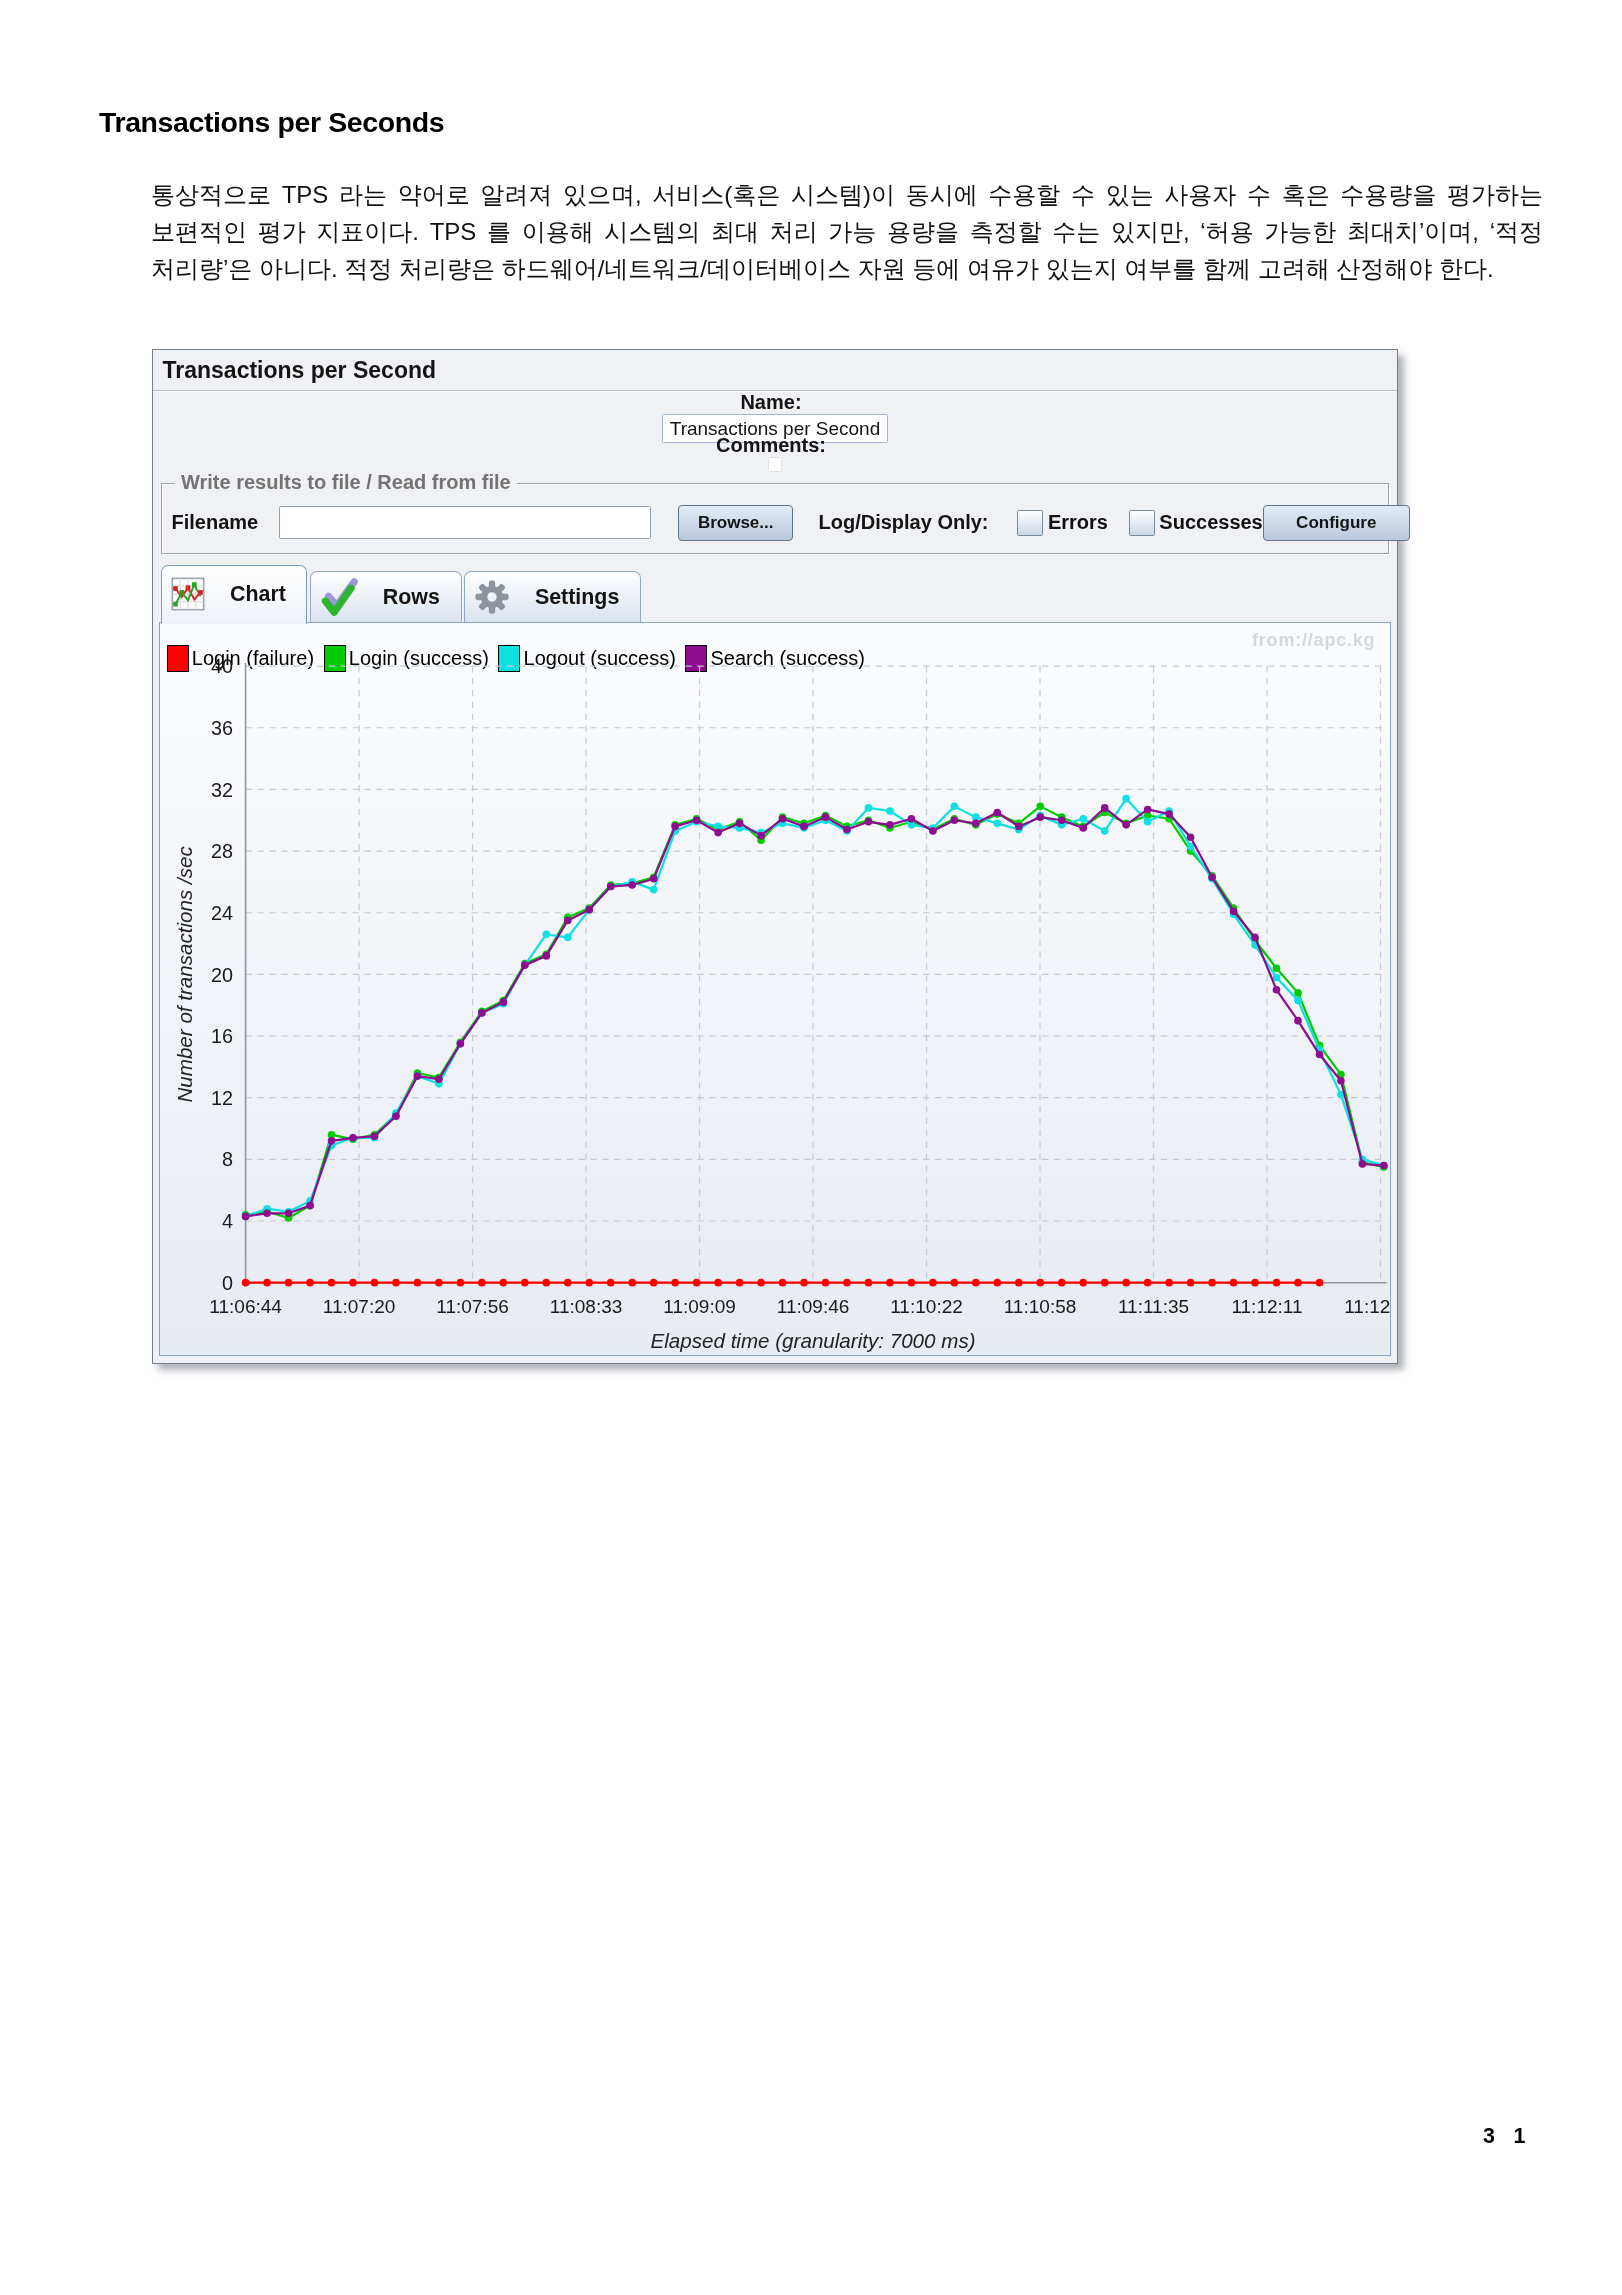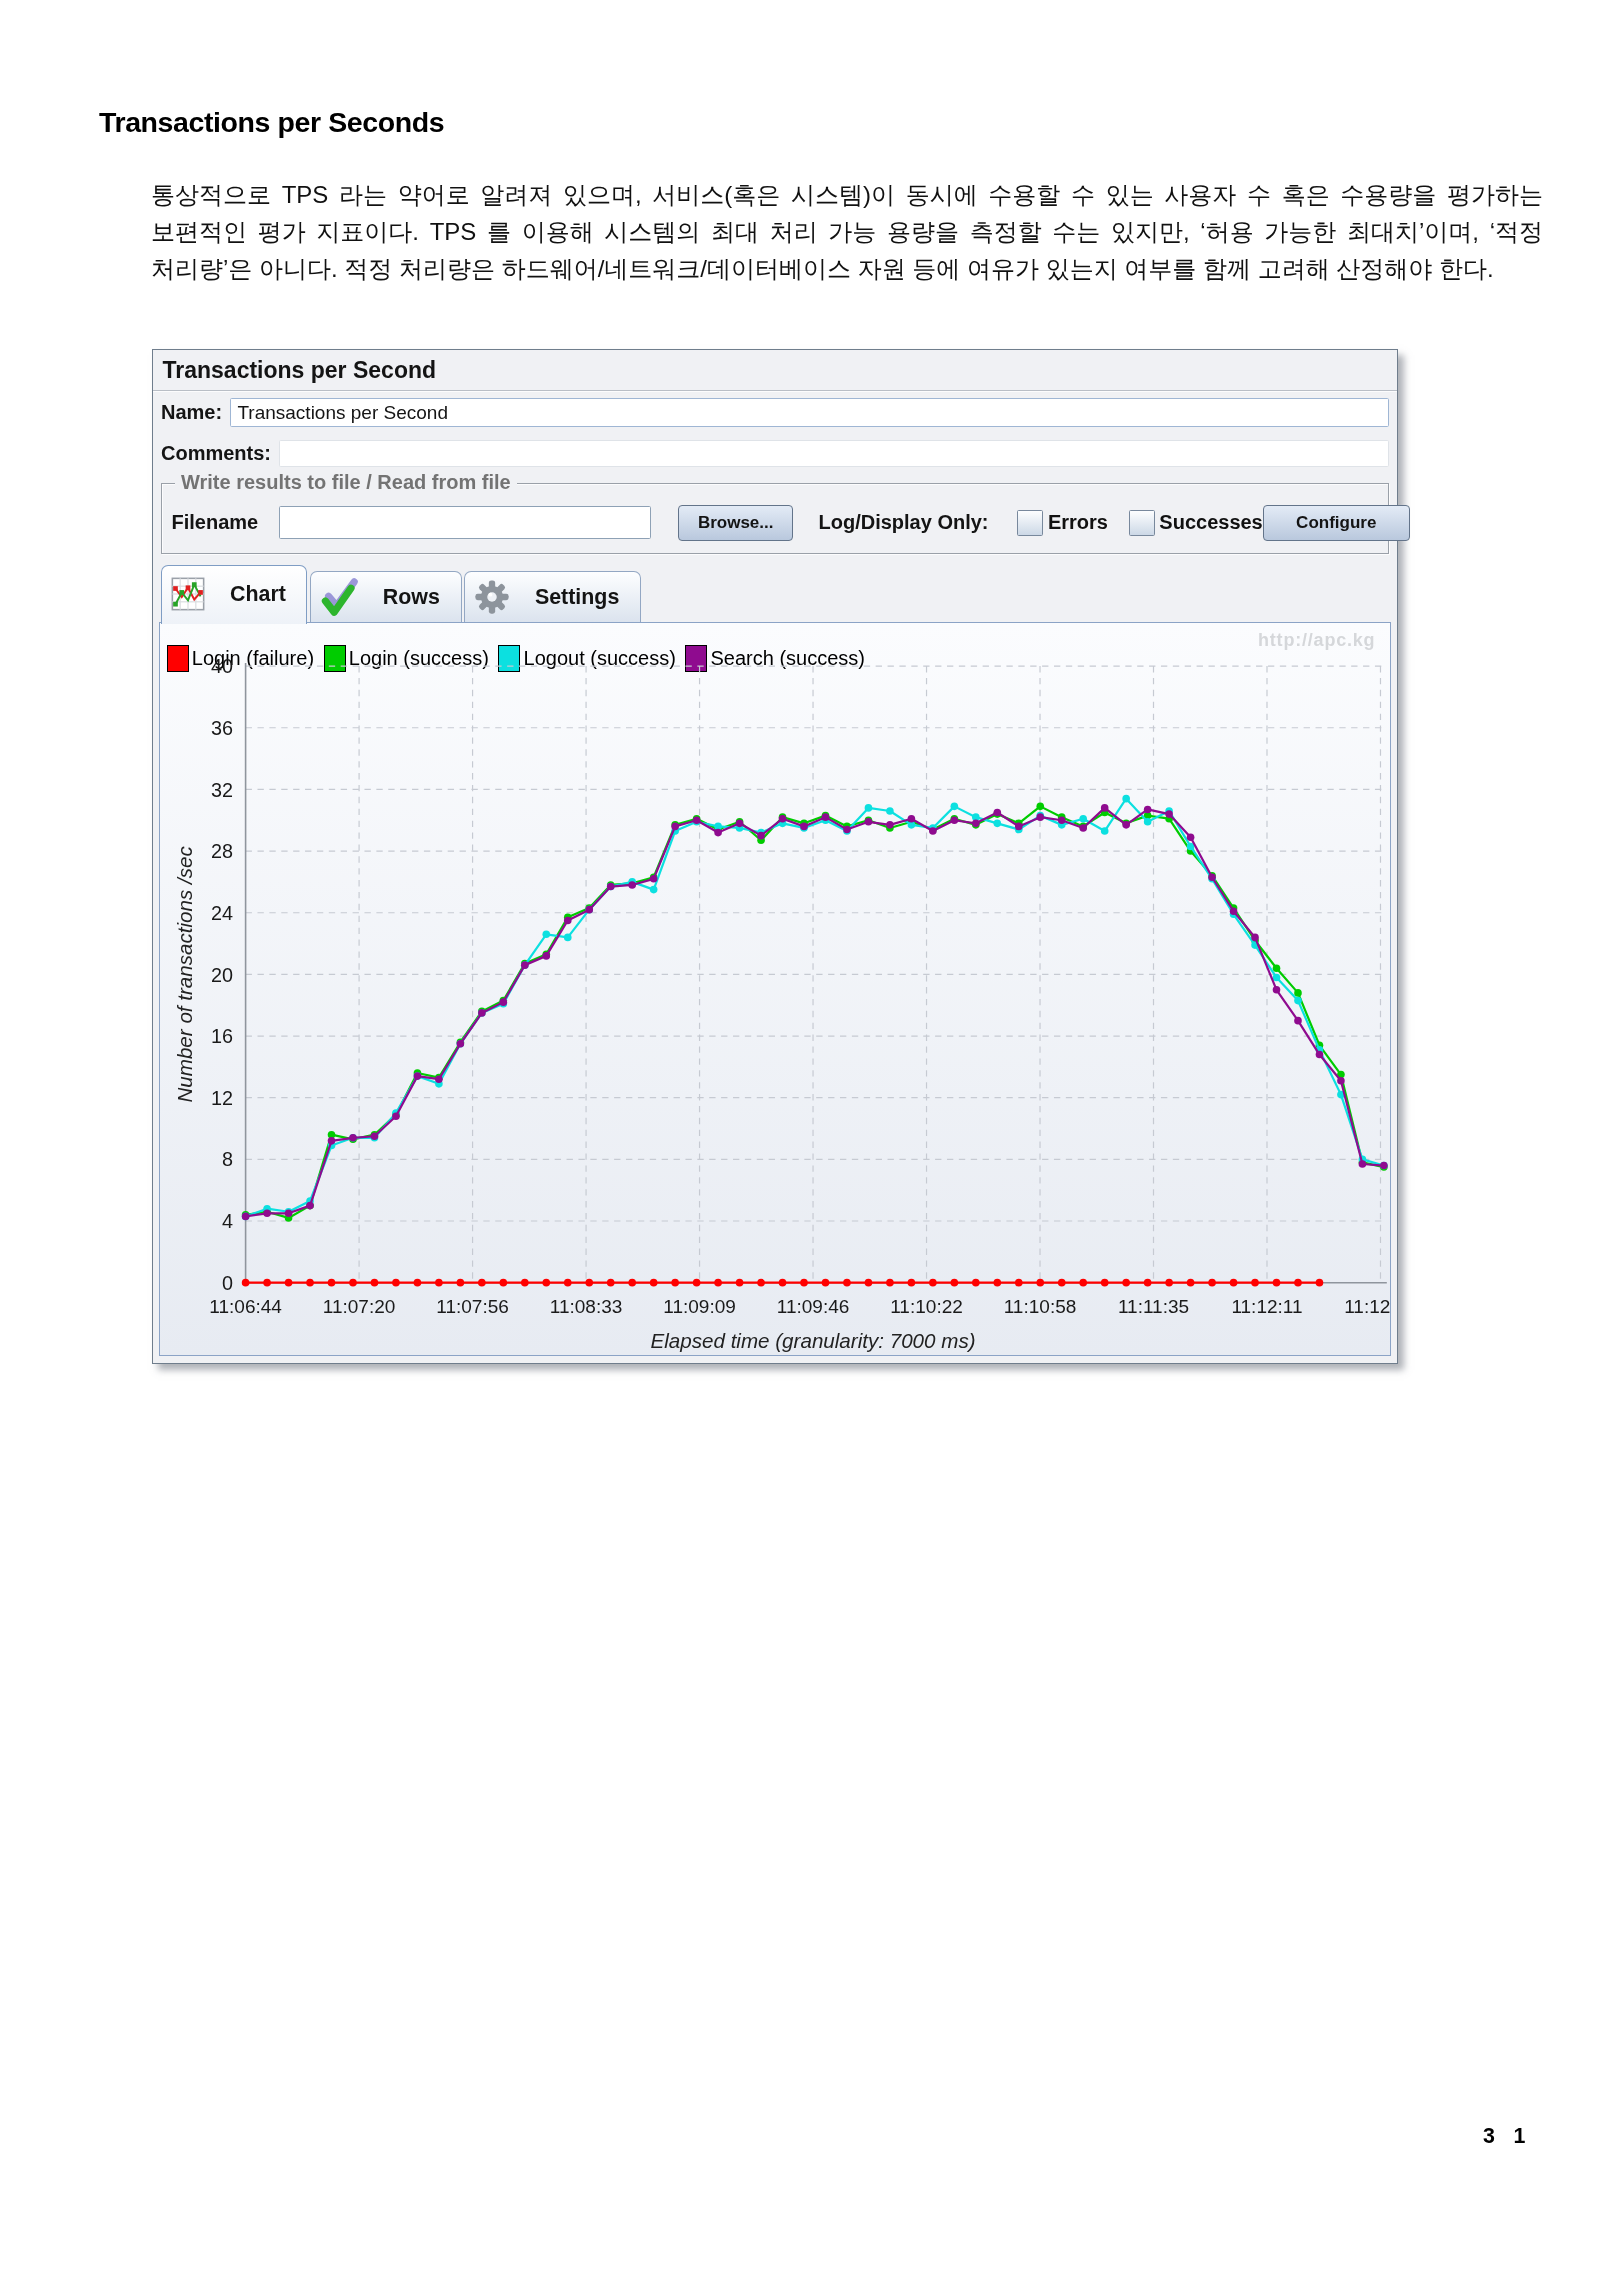--- a/index.html
+++ b/index.html
@@ -9,21 +9,21 @@
   .doc-heading{position:absolute;left:99px;top:106px;font-size:28.5px;font-weight:bold;letter-spacing:-0.4px;color:#000;}
   .doc-paragraph{position:absolute;left:151px;top:176px;width:1392px;font-size:24px;line-height:37px;color:#111;
     text-align:justify;word-break:keep-all;}
   .page-number{position:absolute;left:1483px;top:2124px;font-size:21.4px;font-weight:bold;letter-spacing:6.3px;color:#000;}
 
   
   .panel{position:absolute;left:152px;top:349px;width:1246px;background:#f0f1f4;
     border:1.6px solid #6f7d8c;box-shadow:5.5px 6.3px 7.1px rgba(110,115,125,.55);box-sizing:border-box;}
   .p-titlebar{height:40px;line-height:40px;padding-left:9.5px;font-size:23px;font-weight:bold;color:#141414;
     border-bottom:1.6px solid #b9bec6;box-shadow:0 0.8px 0 #ffffff;}
-  .p-row{display:flex;align-items:center;padding:0 8px;}
+  .p-row{display:flex;align-items:center;padding:0 8px;flex-direction:column;}
   .row-name{height:43px;}
   .row-comments{height:38px;}
   .p-label{font-size:20px;font-weight:bold;color:#141414;margin-right:8px;white-space:nowrap;}
   .field{flex:1;background:#ffffff;border:1.6px solid #9fb6d4;border-radius:1.6px;height:28.5px;
     font-size:19px;color:#141414;padding:0 6.3px;line-height:27px;box-sizing:border-box;}
   .field.flat{border:0.8px solid #dfe3e8;height:27px;}
 
   .groupbox{position:relative;margin:11px 8px 8px;border:0.8px solid #9aa0a8;box-shadow:inset 0.8px 0.8px 0 #ffffff,0.8px 0.8px 0 #ffffff;
     padding:20.6px 9.5px 12.7px;}
   .groupbox-title{position:absolute;top:-12.7px;left:12.7px;background:#f0f1f4;padding:0 6.3px;font-size:20px;font-weight:bold;color:#737373;}
@@ -159,21 +159,21 @@
           </span>
           <span class="legend-item">
             <span class="legend-swatch" style="background: rgb(12, 224, 224);"></span>
             <span class="legend-label">Logout (success)</span>
           </span>
           <span class="legend-item">
             <span class="legend-swatch" style="background: rgb(143, 11, 143);"></span>
             <span class="legend-label">Search (success)</span>
           </span>
         </div>
-      <div class="watermark">http://apc.kg</div>
+      <div class="watermark">from://apc.kg</div>
       <svg id="chart-svg" width="1230" height="699" viewBox="0 0 1552 882">
           <line x1="108" y1="714.2" x2="1548" y2="714.2" stroke="#c6cad2" stroke-width="1.5" stroke-dasharray="8 7"></line>
           <line x1="108" y1="636.4" x2="1548" y2="636.4" stroke="#c6cad2" stroke-width="1.5" stroke-dasharray="8 7"></line>
           <line x1="108" y1="558.6" x2="1548" y2="558.6" stroke="#c6cad2" stroke-width="1.5" stroke-dasharray="8 7"></line>
           <line x1="108" y1="480.79999999999995" x2="1548" y2="480.79999999999995" stroke="#c6cad2" stroke-width="1.5" stroke-dasharray="8 7"></line>
           <line x1="108" y1="403" x2="1548" y2="403" stroke="#c6cad2" stroke-width="1.5" stroke-dasharray="8 7"></line>
           <line x1="108" y1="325.20000000000005" x2="1548" y2="325.20000000000005" stroke="#c6cad2" stroke-width="1.5" stroke-dasharray="8 7"></line>
           <line x1="108" y1="247.4000000000001" x2="1548" y2="247.4000000000001" stroke="#c6cad2" stroke-width="1.5" stroke-dasharray="8 7"></line>
           <line x1="108" y1="169.5999999999999" x2="1548" y2="169.5999999999999" stroke="#c6cad2" stroke-width="1.5" stroke-dasharray="8 7"></line>
           <line x1="108" y1="91.79999999999995" x2="1548" y2="91.79999999999995" stroke="#c6cad2" stroke-width="1.5" stroke-dasharray="8 7"></line>

